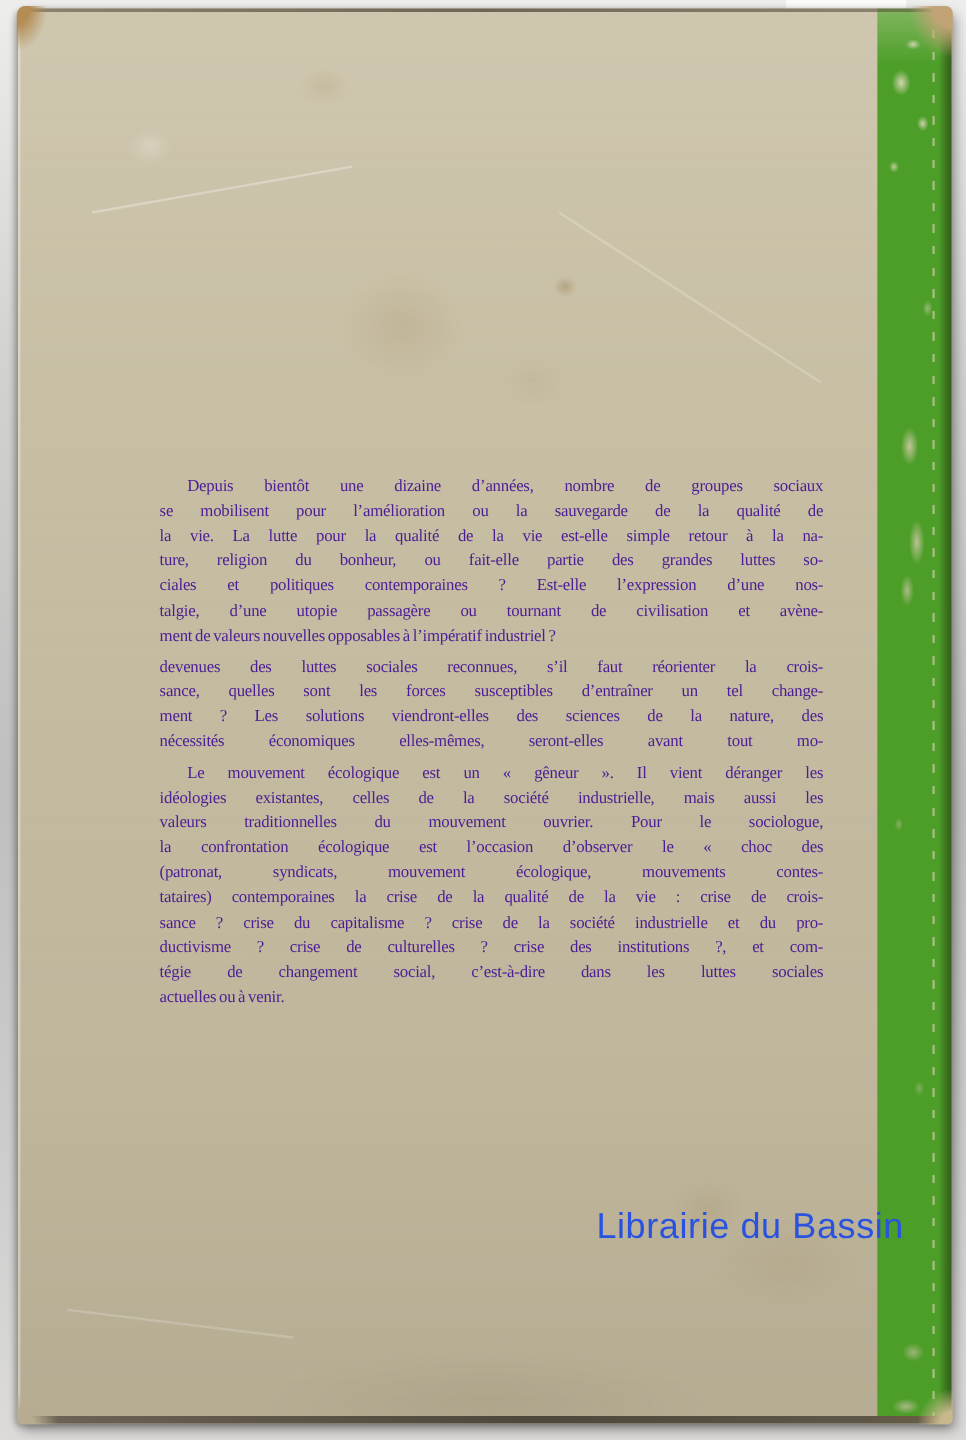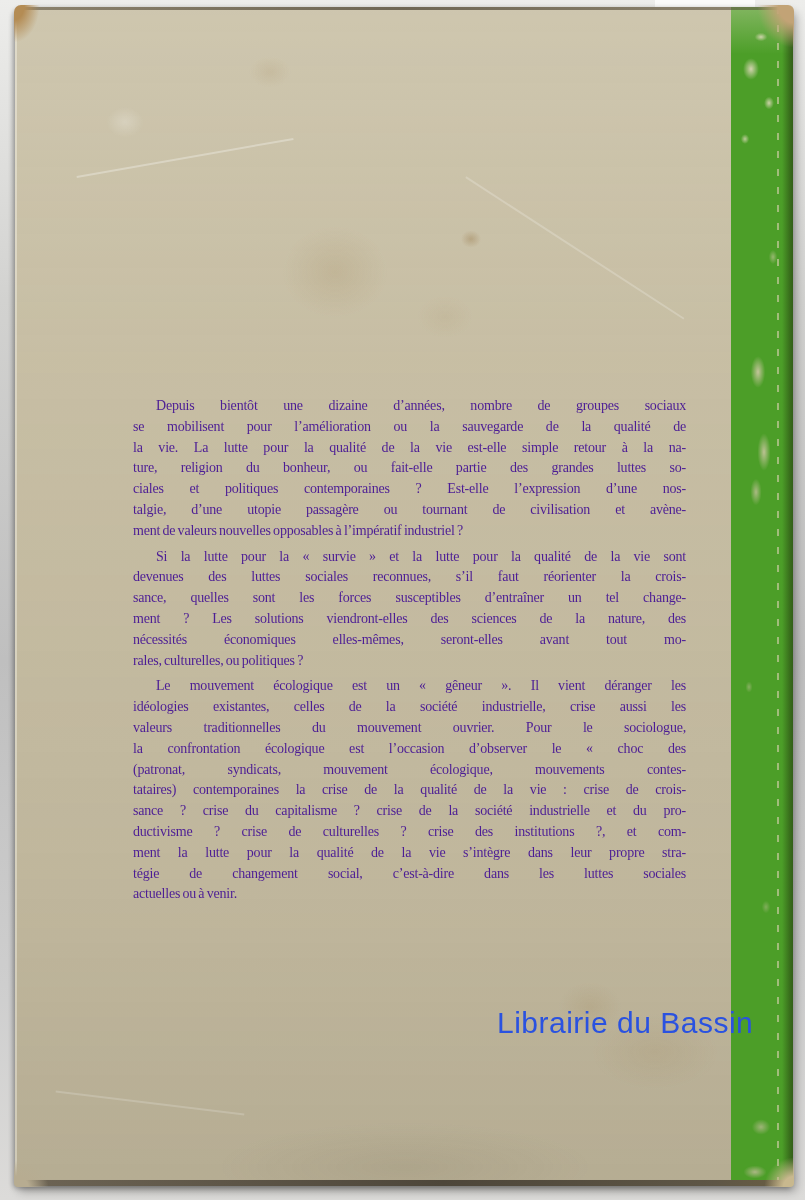--- a/index.html
+++ b/index.html
@@ -162,37 +162,34 @@
         <div class="paragraph">
           <div class="line first">Depuis bientôt une dizaine d’années, nombre de groupes sociaux</div>
           <div class="line">se mobilisent pour l’amélioration ou la sauvegarde de la qualité de</div>
           <div class="line">la vie. La lutte pour la qualité de la vie est-elle simple retour à la na-</div>
           <div class="line">ture, religion du bonheur, ou fait-elle partie des grandes luttes so-</div>
           <div class="line">ciales et politiques contemporaines ? Est-elle l’expression d’une nos-</div>
           <div class="line">talgie, d’une utopie passagère ou tournant de civilisation et avène-</div>
           <div class="line last">ment de valeurs nouvelles opposables à l’impératif industriel ?</div>
         </div>
         <div class="paragraph">
-          <div class="line first">Si la lutte pour la « survie » et la lutte pour la qualité de la vie sont</div>
           <div class="line">devenues des luttes sociales reconnues, s’il faut réorienter la crois-</div>
           <div class="line">sance, quelles sont les forces susceptibles d’entraîner un tel change-</div>
           <div class="line">ment ? Les solutions viendront-elles des sciences de la nature, des</div>
           <div class="line">nécessités économiques elles-mêmes, seront-elles avant tout mo-</div>
-          <div class="line last">rales, culturelles, ou politiques ?</div>
         </div>
         <div class="paragraph">
           <div class="line first">Le mouvement écologique est un « gêneur ». Il vient déranger les</div>
-          <div class="line">idéologies existantes, celles de la société industrielle, crise aussi les</div>
+          <div class="line">idéologies existantes, celles de la société industrielle, mais aussi les</div>
           <div class="line">valeurs traditionnelles du mouvement ouvrier. Pour le sociologue,</div>
           <div class="line">la confrontation écologique est l’occasion d’observer le « choc des</div>
           <div class="line">(patronat, syndicats, mouvement écologique, mouvements contes-</div>
           <div class="line">tataires) contemporaines la crise de la qualité de la vie : crise de crois-</div>
           <div class="line">sance ? crise du capitalisme ? crise de la société industrielle et du pro-</div>
           <div class="line">ductivisme ? crise de culturelles ? crise des institutions ?, et com-</div>
-          <div class="line">ment la lutte pour la qualité de la vie s’intègre dans leur propre stra-</div>
           <div class="line">tégie de changement social, c’est-à-dire dans les luttes sociales</div>
           <div class="line last">actuelles ou à venir.</div>
         </div>
       </div>
   </div>
 
   <div class="watermark">Librairie du Bassin</div>
 
 </div>
 

